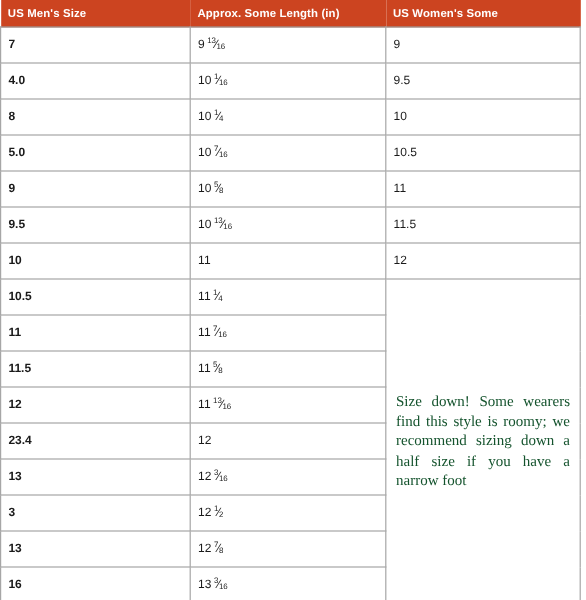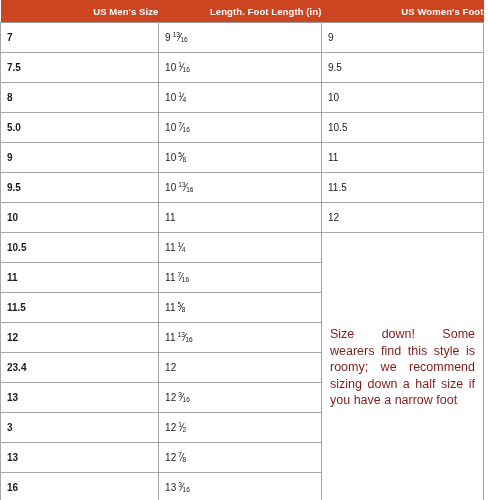--- a/index.html
+++ b/index.html
@@ -24,21 +24,21 @@
   #size-table col.c1 { width: 158px; }
   #size-table col.c2 { width: 163px; }
   #size-table col.c3 { width: 162px; }
 
   
   #size-table thead th {
     background: #cc4420;
     color: #ffffff;
     font-size: 9.5px;
     font-weight: bold;
-    text-align: right;
+    text-align: left;
     padding: 5px 0 5px 6px;
     height: 12px;
     border: none;
     letter-spacing: 0.1px;
     vertical-align: middle;
     white-space: nowrap;
   }
 
   
   #size-table tbody td {
@@ -66,26 +66,27 @@
     vertical-align: middle;
     padding: 0 6px 0 8px;
     border-left: 1px solid #a6a6a6;
     border-right: 1px solid #a6a6a6;
     border-top: 1px solid #a6a6a6;
     border-bottom: 1px solid #a6a6a6;
   }
   .note-text {
     font-size: 12.5px;
     line-height: 16.5px;
-    color: #7f1d1d;
+    color: #14532d;
     text-align: justify;
     text-align-last: left;
     text-justify: inter-word;
     font-weight: normal;
     padding-right: 2px;
+    font-family: Liberation Serif, serif;
   }
 
   
   .frac {
     display: inline-block;
     white-space: nowrap;
     margin-left: 2px;
     line-height: 1;
   }
   .frac .num {
@@ -110,32 +111,32 @@
 
 <table id="size-table">
   <colgroup>
     <col class="c1">
       <col class="c2">
       <col class="c3">
   </colgroup>
   <thead>
     <tr>
       <th>US Men's Size</th>
-      <th>Length. Foot Length (in)</th>
-      <th>US Women's Foot</th>
+      <th>Approx. Some Length (in)</th>
+      <th>US Women's Some</th>
     </tr>
   </thead>
   <tbody id="tbody">
       <tr>
         <td class="men">7</td>
         <td class="len"><span class="whole">9</span><span class="frac"><span class="num">13</span><span class="sl">⁄</span><span class="den">16</span></span></td>
         <td class="women">9</td>
       </tr>
       <tr>
-        <td class="men">7.5</td>
+        <td class="men">4.0</td>
         <td class="len"><span class="whole">10</span><span class="frac"><span class="num">1</span><span class="sl">⁄</span><span class="den">16</span></span></td>
         <td class="women">9.5</td>
       </tr>
       <tr>
         <td class="men">8</td>
         <td class="len"><span class="whole">10</span><span class="frac"><span class="num">1</span><span class="sl">⁄</span><span class="den">4</span></span></td>
         <td class="women">10</td>
       </tr>
       <tr>
         <td class="men">5.0</td>

